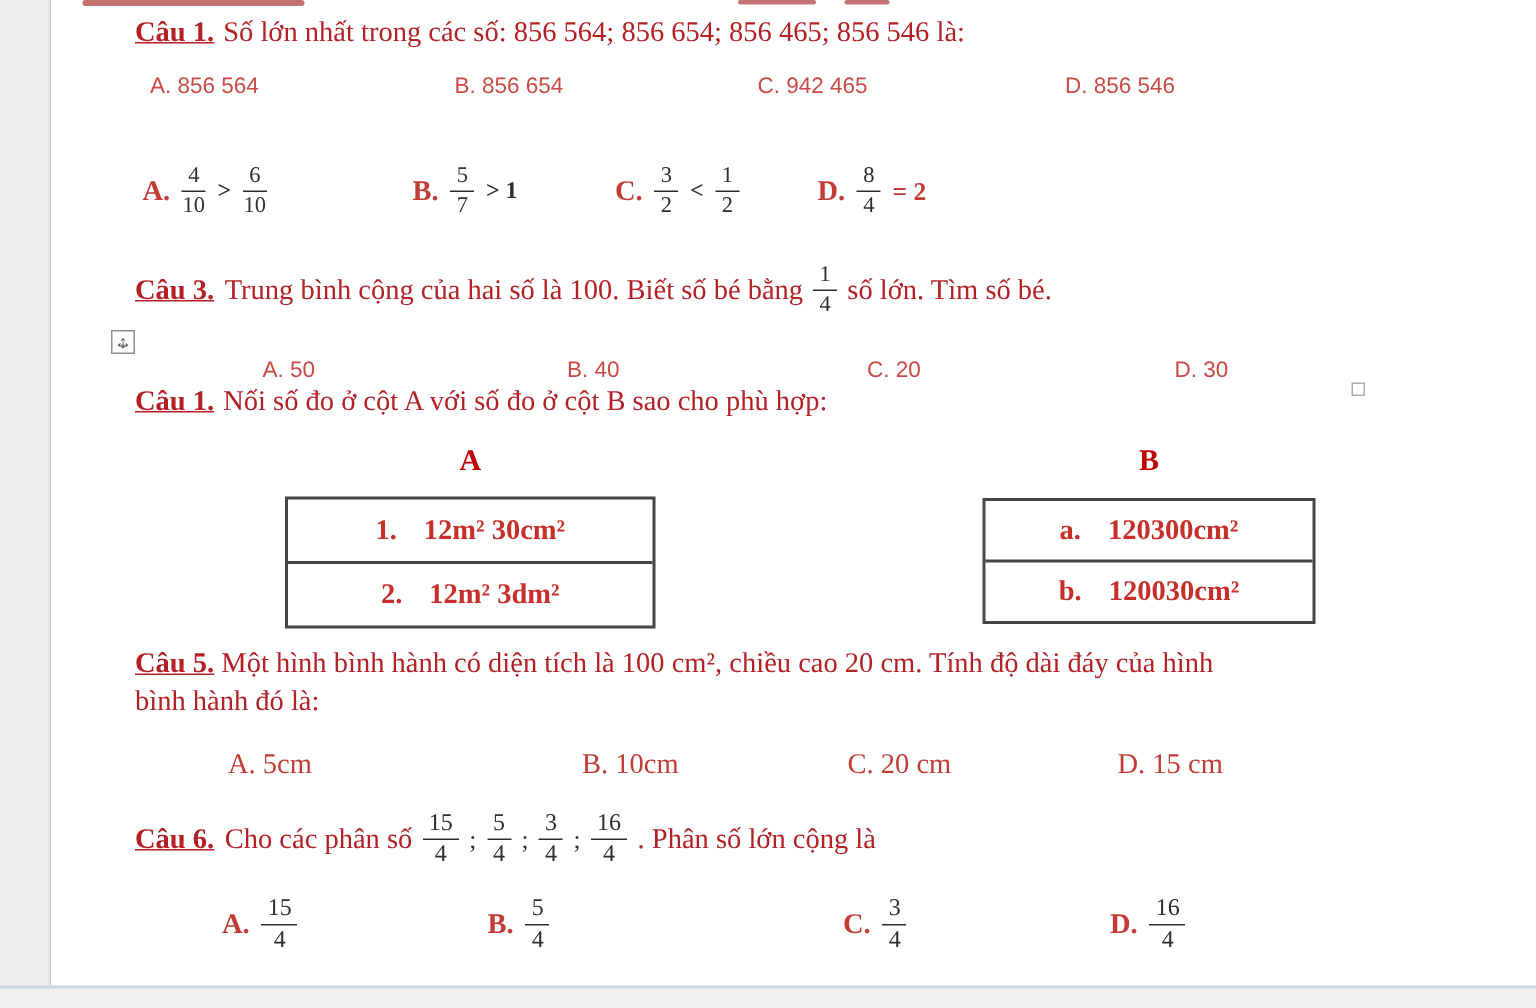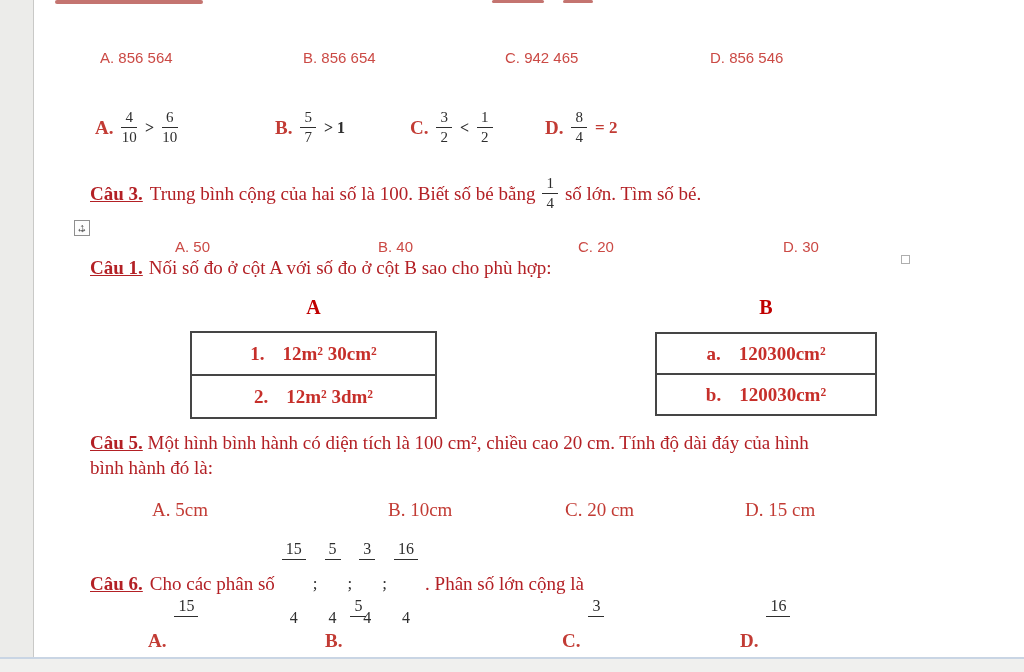--- a/index.html
+++ b/index.html
@@ -20,21 +20,21 @@
   .opt{position:absolute;top:0;white-space:nowrap;}
   .sans-opt{font-family:"Liberation Sans","DejaVu Sans",sans-serif;font-size:15px;color:#cb4a45;}
   .serif-opt{font-size:19px;color:#c23b34;}
   .flex-opt{display:flex;align-items:center;gap:8px;}
   .letter{color:#c23b34;font-weight:bold;font-size:19px;}
 
   .frac{display:inline-flex;flex-direction:column;align-items:center;color:#2e2e2e;
         font-size:15px;line-height:1.18;font-family:"Liberation Serif",serif;font-weight:normal;}
   .frac .n{padding:0 4px;border-bottom:1.5px solid #2e2e2e;}
   .frac .d{padding-top:1px;}
-  .frac-lg{font-size:16px;gap:48px;}
+  .frac-lg{font-size:16px;}
   .op-dark{color:#2e2e2e;font-size:16px;font-weight:bold;}
   .op-red{color:#c23b34;font-size:17px;font-weight:bold;}
   .sep-dark{color:#2e2e2e;font-size:17px;}
 
   .qflex{position:absolute;display:flex;align-items:center;gap:7px;font-size:19px;color:#b32025;white-space:nowrap;}
 
   .colheader{position:absolute;text-align:center;font-size:20px;font-weight:bold;color:#c00000;}
   .mtable{position:absolute;border:2px solid #454545;background:#fff;box-sizing:border-box;}
   .trow{display:flex;justify-content:center;align-items:center;gap:18px;
         font-size:19px;font-weight:bold;color:#c62f2a;}
@@ -51,20 +51,23 @@
 </style>
 </head>
 <body>
 
 <div class="stage">
   <div class="left-margin"></div>
   <div class="smudge" style="left:55px;width:148px;"></div>
   <div class="smudge" style="left:492px;width:52px;height:3px;"></div>
   <div class="smudge" style="left:563px;width:30px;height:3px;"></div>
 
+  <div class="qhead" style="left:90px;top:11px;">
+    <span class="qlabel">Câu 1.</span><span class="qtext">Số lớn nhất trong các số: 856 564; 856 654; 856 465; 856 546 là:</span>
+  </div>
   <div class="row" style="top:49px;">
     <span class="opt sans-opt" style="left:100px;"><span>A.</span> <span>856 564</span></span>
     <span class="opt sans-opt" style="left:303px;"><span>B.</span> <span>856 654</span></span>
     <span class="opt sans-opt" style="left:505px;"><span>C.</span> <span>942 465</span></span>
     <span class="opt sans-opt" style="left:710px;"><span>D.</span> <span>856 546</span></span>
   </div>
 
   <div class="row" style="top:109px;height:52px;">
     <span class="opt flex-opt" style="left:95px;">
       <span class="letter">A.</span>

